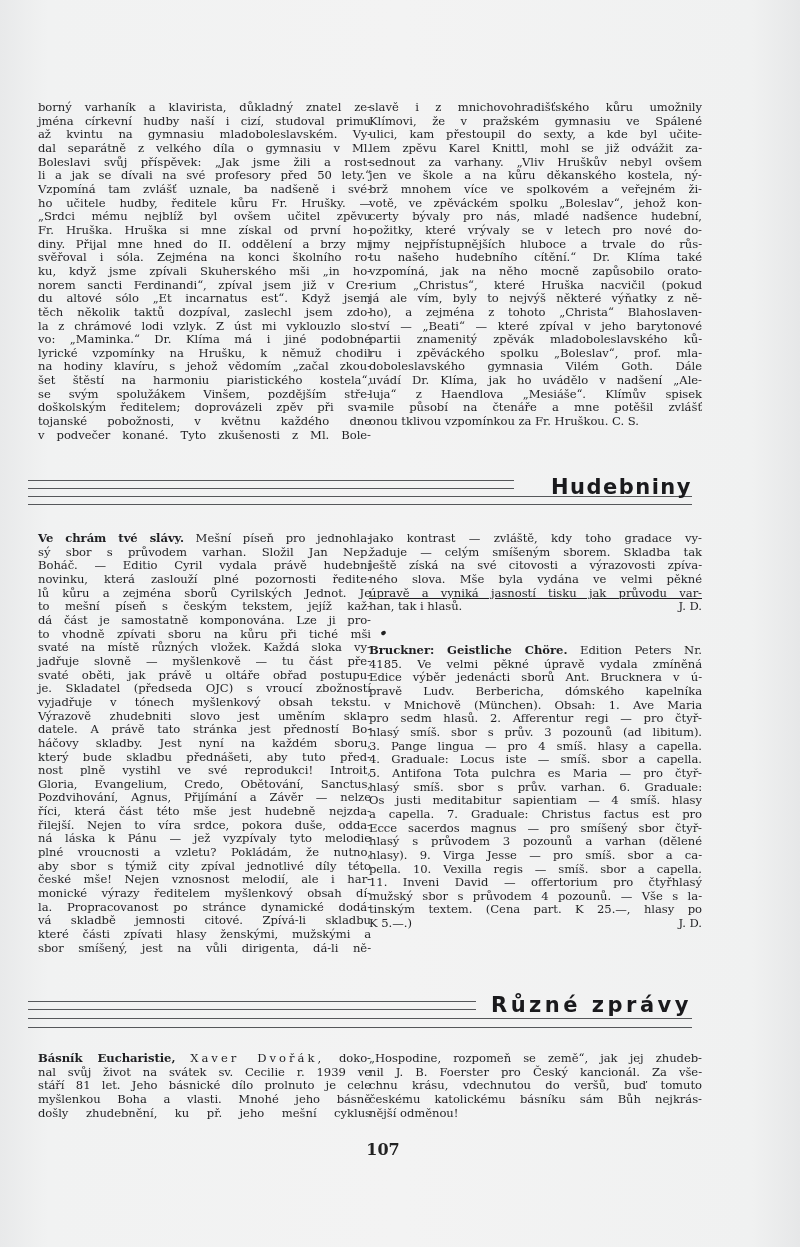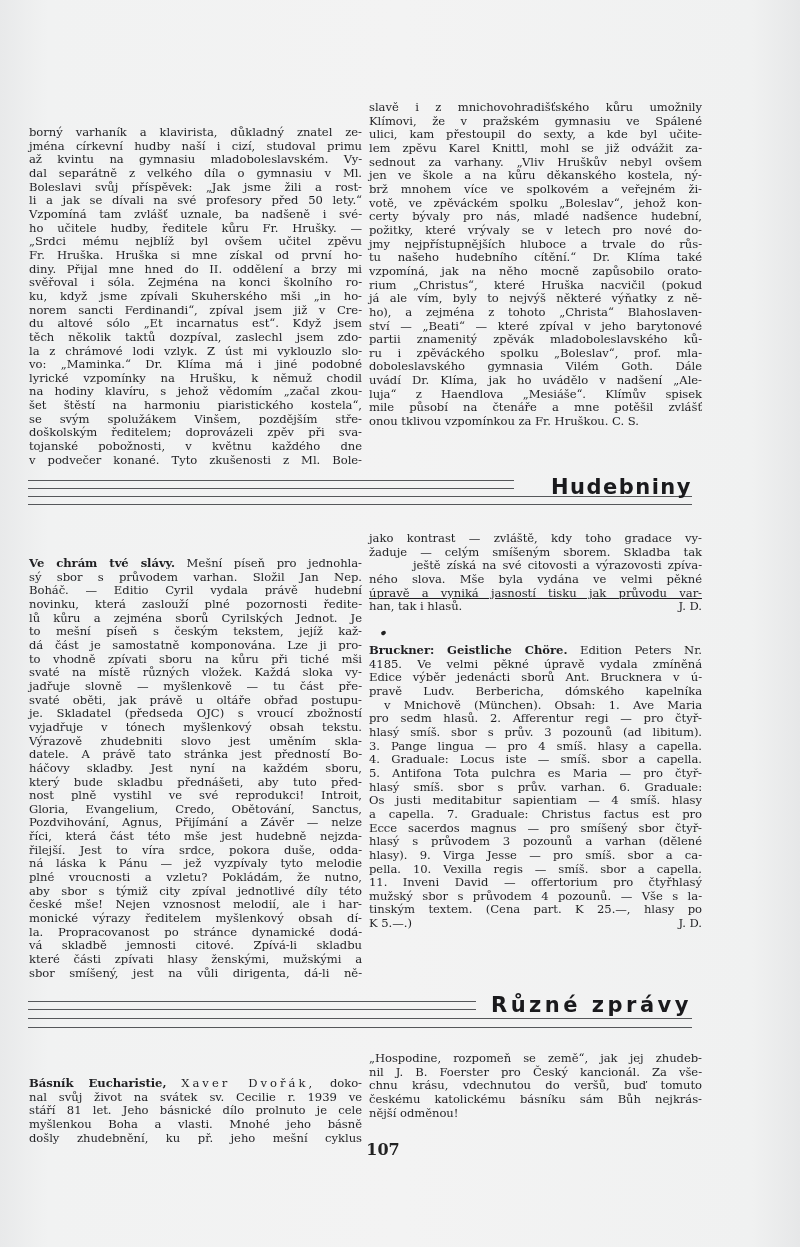--- a/index.html
+++ b/index.html
@@ -17,21 +17,21 @@
     }
     .col {
       position: absolute;
       width: 333px;
       font-size: 11.6px;
       line-height: 13.65px;
       text-align: justify;
       letter-spacing: -0.05px;
     }
     .col p { margin: 0; }
-    .col-l { left: 29px; margin-top: 25px; }
+    .col-l { left: 38px; }
     .col-r { left: 369px; }
     .b { font-weight: bold; }
     .spaced { letter-spacing: 3px; }
     .section-header {
       position: absolute; left: 28px; width: 664px; height: 30px;
     }
     .section-header .rule {
       position: absolute; left: 0; height: 1px; background: #55575a;
     }
     .section-header .title {
@@ -132,38 +132,38 @@
         <p style="text-align-last: justify;">je. Skladatel (předseda OJC) s vroucí zbožností</p>
         <p style="text-align-last: justify;">vyjadřuje v tónech myšlenkový obsah tekstu.</p>
         <p style="text-align-last: justify;">Výrazově zhudebniti slovo jest uměním skla-</p>
         <p style="text-align-last: justify;">datele. A právě tato stránka jest předností Bo-</p>
         <p style="text-align-last: justify;">háčovy skladby. Jest nyní na každém sboru,</p>
         <p style="text-align-last: justify;">který bude skladbu přednášeti, aby tuto před-</p>
         <p style="text-align-last: justify;">nost plně vystihl ve své reprodukci! Introit,</p>
         <p style="text-align-last: justify;">Gloria, Evangelium, Credo, Obětování, Sanctus,</p>
         <p style="text-align-last: justify;">Pozdvihování, Agnus, Přijímání a Závěr — nelze</p>
         <p style="text-align-last: justify;">říci, která část této mše jest hudebně nejzda-</p>
-        <p style="text-align-last: justify;">řilejší. Jest to víra srdce, pokora duše, odda-</p>
+        <p style="text-align-last: justify;">řilejší. Nejen to víra srdce, pokora duše, odda-</p>
         <p style="text-align-last: justify;">ná láska k Pánu — jež vyzpívaly tyto melodie</p>
         <p style="text-align-last: justify;">plné vroucnosti a vzletu? Pokládám, že nutno,</p>
         <p style="text-align-last: justify;">aby sbor s týmiž city zpíval jednotlivé díly této</p>
         <p style="text-align-last: justify;">české mše! Nejen vznosnost melodií, ale i har-</p>
         <p style="text-align-last: justify;">monické výrazy ředitelem myšlenkový obsah dí-</p>
         <p style="text-align-last: justify;">la. Propracovanost po stránce dynamické dodá-</p>
         <p style="text-align-last: justify;">vá skladbě jemnosti citové. Zpívá-li skladbu</p>
         <p style="text-align-last: justify;">které části zpívati hlasy ženskými, mužskými a</p>
         <p style="text-align-last: justify;">sbor smíšený, jest na vůli dirigenta, dá-li ně-</p>
       </div>
   </div>
 
   <div class="col col-r" style="top:532px;">
     <div id="rev1-right">
         <p style="text-align-last: justify;">jako kontrast — zvláště, kdy toho gradace vy-</p>
         <p style="text-align-last: justify;">žaduje — celým smíšeným sborem. Skladba tak</p>
-        <p style="text-align-last: justify; margin-left: 44px;">ještě získá na své citovosti a výrazovosti zpíva-</p>
+        <p style="text-align-last: justify;">ještě získá na své citovosti a výrazovosti zpíva-</p>
         <p style="text-align-last: justify;">ného slova. Mše byla vydána ve velmi pěkné</p>
         <p style="text-align-last: justify; text-decoration: underline;">úpravě a vyniká jasností tisku jak průvodu var-</p>
       </div>
     <p style="display:flex; justify-content:space-between;">
         <span>han, tak i hlasů.</span>
         <span>J. D.</span>
       </p>
   </div>
   <div class="bullet" style="left:381px; top:631px;"></div>
 

